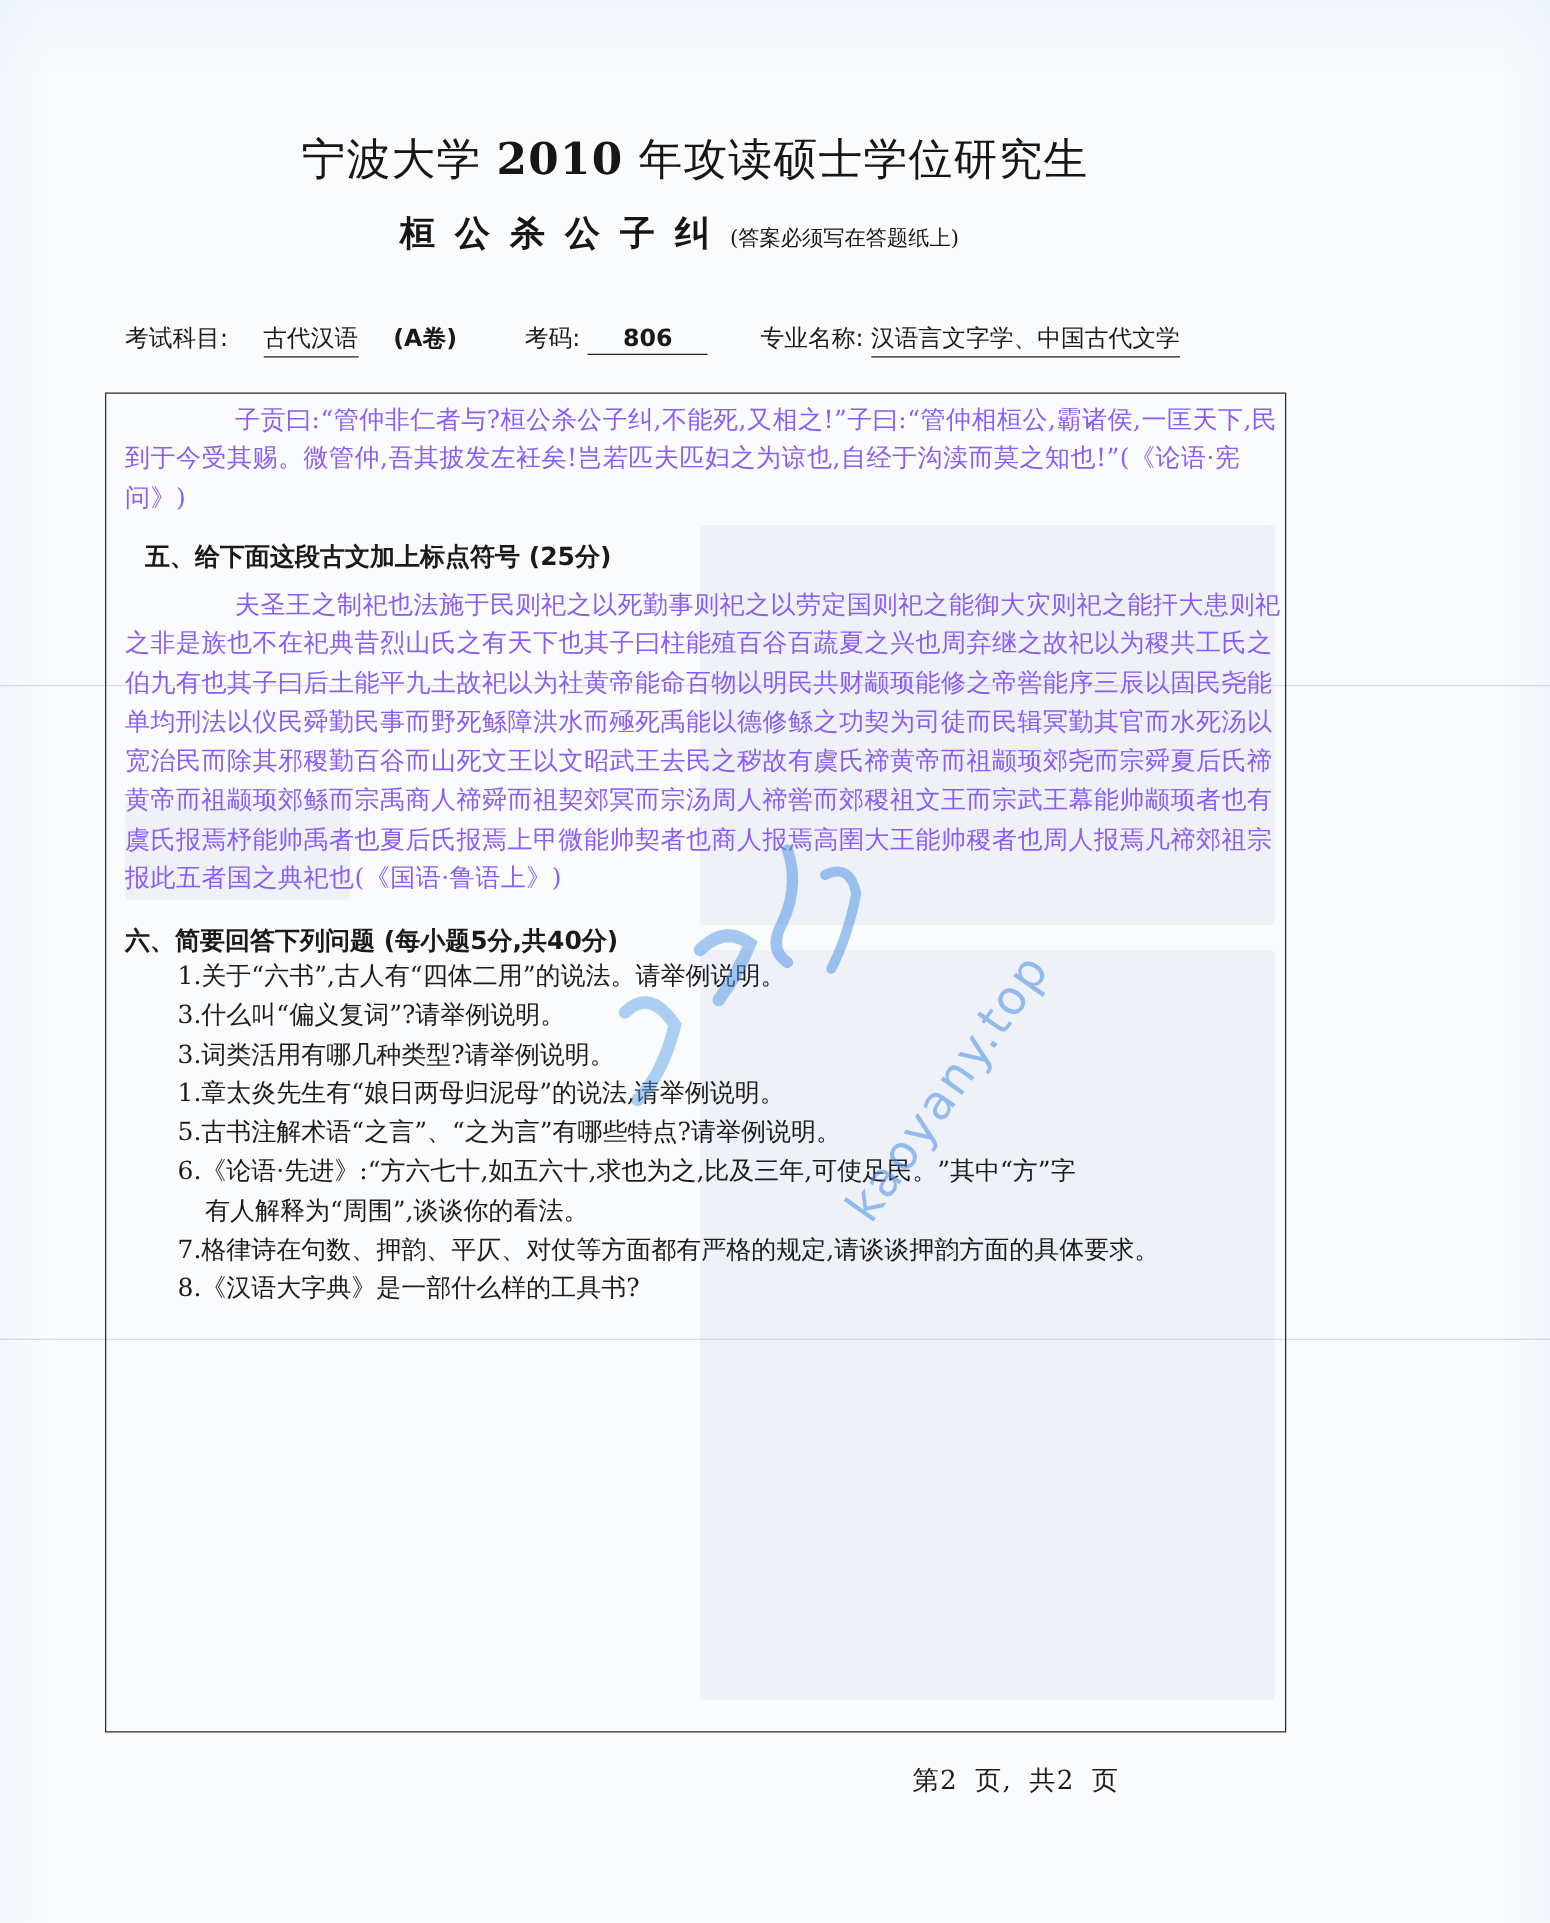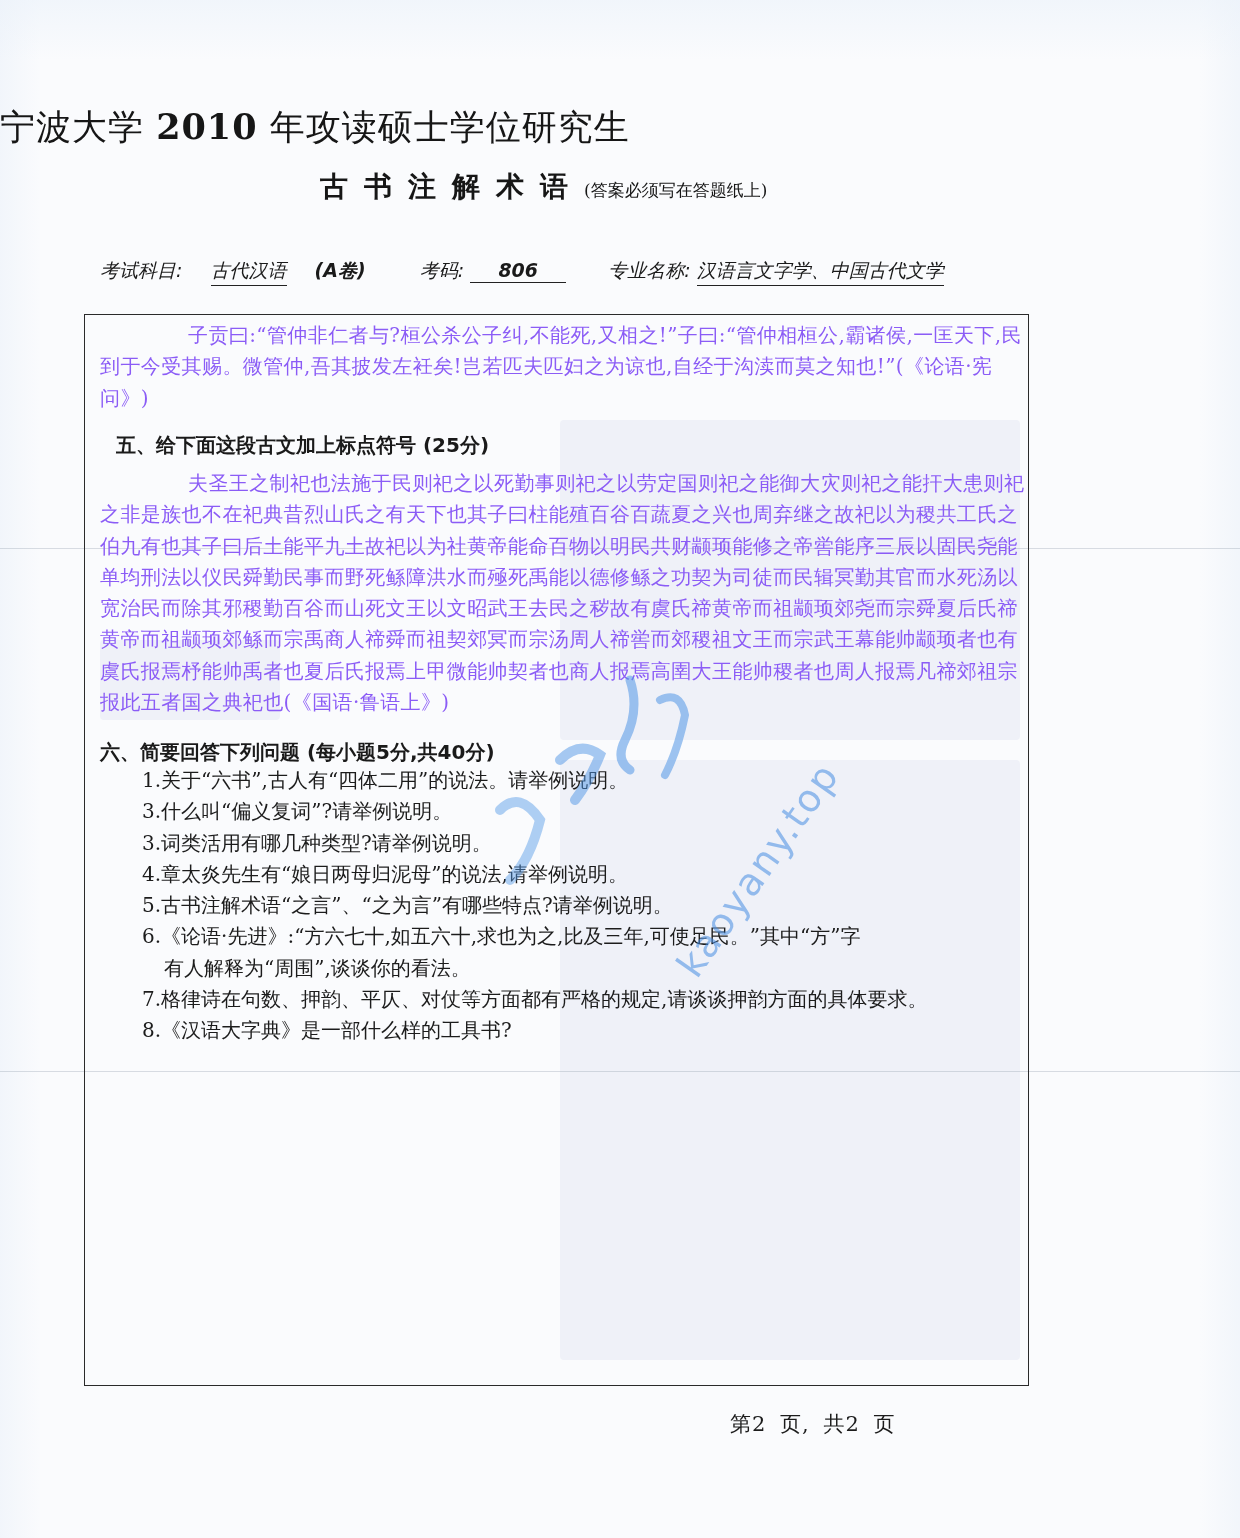--- a/index.html
+++ b/index.html
@@ -14,34 +14,33 @@
     background:
       linear-gradient(180deg, rgba(235,242,250,0.6) 0px, rgba(250,251,253,0) 60px),
       linear-gradient(90deg, rgba(238,243,250,0.7) 0px, rgba(250,251,253,0) 40px, rgba(250,251,253,0) 1200px, rgba(238,243,250,0.7) 1240px),
       #fafbfd;
   }
   .fold { position: absolute; left: 0; width: 1240px; height: 1px; background: rgba(150,160,175,0.35); }
   .bleed {
     position: absolute; background: rgba(190,200,225,0.18); border-radius: 4px;
   }
   .title1 {
-    position: absolute; left: 0; width: 1112px; top: 104px; text-align: left;
+    position: absolute; left: 0; width: 1112px; top: 104px; text-align: center;
     font-size: 35px; letter-spacing: 1px; color: #161616;
   }
   .title1 .yr { font-weight: bold; font-family: "DejaVu Serif", serif; }
   .title2 {
     position: absolute; left: 320px; top: 168px; font-size: 28px; color: #161616;
     letter-spacing: 16px; font-weight: bold;
   }
   .title2 .note { font-size: 17px; letter-spacing: 0; font-weight: normal; }
   .meta {
     position: absolute; left: 100px; top: 258px; font-size: 19px;
     font-family: "DejaVu Sans", "Liberation Sans", sans-serif; color: #1a1a1a;
     white-space: nowrap;
-    font-style: italic;
   }
   .meta span { display: inline-block; }
   .meta .u { border-bottom: 1.5px solid #222; padding-bottom: 1px; }
   .meta .code { display: inline-block; width: 96px; text-align: center; font-weight: bold; }
   .meta .gap1 { width: 16px; } .meta .gap2 { width: 42px; } .meta .gap3 { width: 30px; }
   .box {
     position: absolute; left: 84px; top: 314px; width: 943px; height: 1070px;
     border: 1.5px solid #2a2a2a;
   }
   .text {
@@ -79,21 +78,21 @@
   <div class="bleed" style="left:100px;top:640px;width:180px;height:80px;"></div>
   <div class="fold" style="top:548px;"></div>
   <div class="fold" style="top:1071px;"></div>
 </div>
 
 <div class="title1">
   <span>宁波大学 </span><span class="yr">2010</span><span> 年攻读硕士学位研究生</span>
 </div>
 
 <div class="title2">
-  <span>古书注解术语</span><span class="note">(答案必须写在答题纸上)</span>
+  <span>桓公杀公子纠</span><span class="note">(答案必须写在答题纸上)</span>
 </div>
 
 <div class="meta">
   <span>考试科目:</span>
   <span class="gap1"></span>
   <span class="u">古代汉语</span>
   <span class="gap1"></span>
   <span style="font-weight:bold">(A卷)</span>
   <span class="gap2"></span>
   <span>考码:</span>
@@ -108,21 +107,21 @@
 <div class="text indent" style="top:320px;">子贡曰:“管仲非仁者与?桓公杀公子纠,不能死,又相之!”子曰:“管仲相桓公,霸诸侯,一匡天下,民到于今受其赐。微管仲,吾其披发左衽矣!岂若匹夫匹妇之为谅也,自经于沟渎而莫之知也!”(《论语·宪问》)</div>
 
 <div class="sec-head" style="top:432px;margin-left:16px;">五、给下面这段古文加上标点符号 (25分)</div>
 <div class="text indent" style="top:468px;">夫圣王之制祀也法施于民则祀之以死勤事则祀之以劳定国则祀之能御大灾则祀之能扞大患则祀之非是族也不在祀典昔烈山氏之有天下也其子曰柱能殖百谷百蔬夏之兴也周弃继之故祀以为稷共工氏之伯九有也其子曰后土能平九土故祀以为社黄帝能命百物以明民共财颛顼能修之帝喾能序三辰以固民尧能单均刑法以仪民舜勤民事而野死鲧障洪水而殛死禹能以德修鲧之功契为司徒而民辑冥勤其官而水死汤以宽治民而除其邪稷勤百谷而山死文王以文昭武王去民之秽故有虞氏禘黄帝而祖颛顼郊尧而宗舜夏后氏禘黄帝而祖颛顼郊鲧而宗禹商人禘舜而祖契郊冥而宗汤周人禘喾而郊稷祖文王而宗武王幕能帅颛顼者也有虞氏报焉杼能帅禹者也夏后氏报焉上甲微能帅契者也商人报焉高圉大王能帅稷者也周人报焉凡禘郊祖宗报此五者国之典祀也(《国语·鲁语上》)</div>
 
 <div class="sec-head" style="top:739px;">六、简要回答下列问题 (每小题5分,共40分)</div>
 <div class="qlist" style="top:765px;">
   <p class="q">1.关于“六书”,古人有“四体二用”的说法。请举例说明。</p>
   <p class="q">3.什么叫“偏义复词”?请举例说明。</p>
   <p class="q">3.词类活用有哪几种类型?请举例说明。</p>
-  <p class="q">4.章太炎先生有“娘日两母归泥母”的说法,请举例说明。</p>
+  <p class="q">1.章太炎先生有“娘日两母归泥母”的说法,请举例说明。</p>
   <p class="q">5.古书注解术语“之言”、“之为言”有哪些特点?请举例说明。</p>
   <p class="q">6.《论语·先进》:“方六七十,如五六十,求也为之,比及三年,可使足民。”其中“方”字</p>
   <p class="q cont">有人解释为“周围”,谈谈你的看法。</p>
   <p class="q">7.格律诗在句数、押韵、平仄、对仗等方面都有严格的规定,请谈谈押韵方面的具体要求。</p>
   <p class="q">8.《汉语大字典》是一部什么样的工具书?</p>
 </div>
 
 <div class="footer">第2 页, 共2 页</div>
 
 <svg class="brush" width="260" height="220" style="left:440px;top:670px;" viewBox="0 0 260 220">

